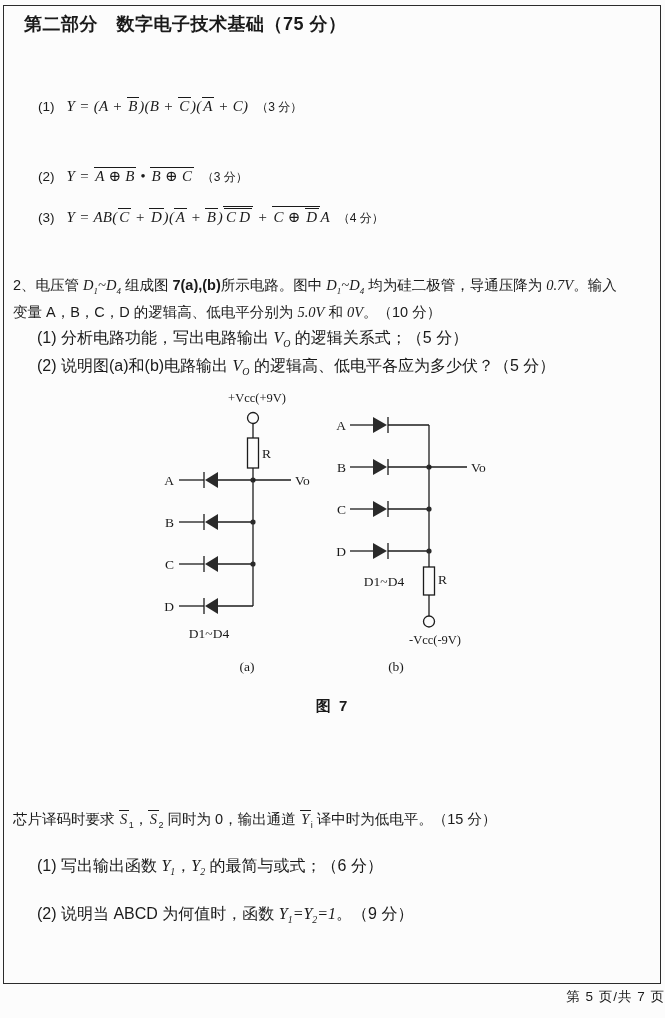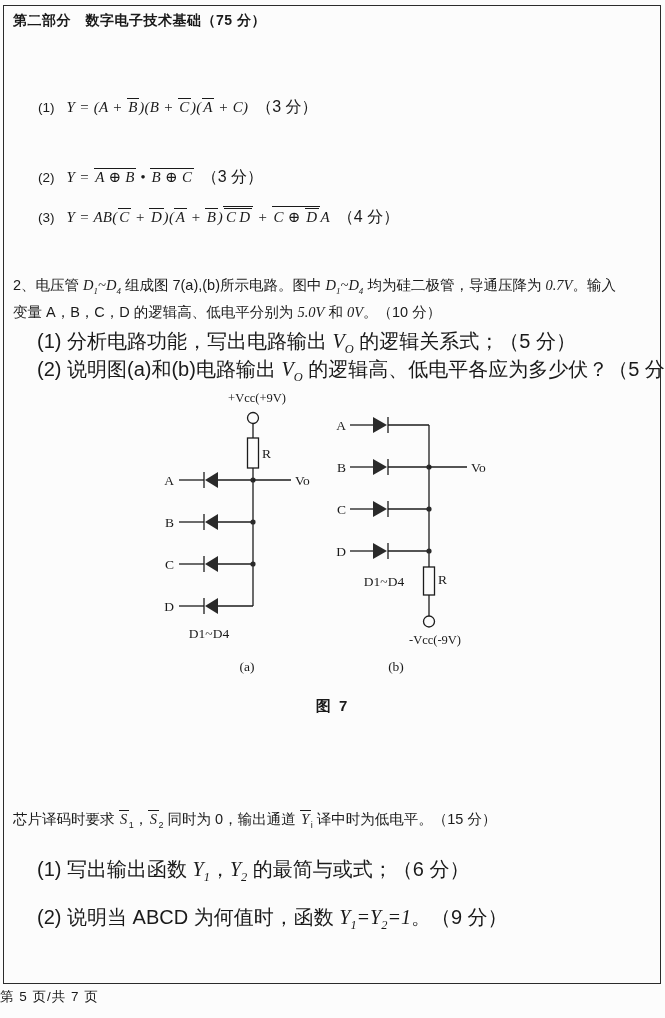--- a/index.html
+++ b/index.html
@@ -4,35 +4,35 @@
 <style>
   html,body{margin:0;padding:0;background:#e8e8e8;}
   .page{
     position:relative;width:665px;height:1018px;background:#fcfcfc;
     font-family:"Liberation Sans","DejaVu Sans",sans-serif;color:#1a1a1a;
     overflow:hidden;margin:0 auto;
   }
   .abs{position:absolute;white-space:nowrap;}
   .pborder{position:absolute;left:3px;top:5px;width:656px;height:977px;
     border:1.6px solid #2b2b2b;}
-  .title{left:13px;top:12px;font-size:14px;font-weight:bold;letter-spacing:.5px;}
+  .title{left:24px;top:12px;font-size:18px;font-weight:bold;letter-spacing:.5px;}
   .qhead{left:13px;top:61px;font-size:14.5px;}
   .para{left:13px;font-size:14.5px;line-height:21px;}
-  .item{left:37px;font-size:20px;}
+  .item{left:37px;font-size:16px;}
   .frow{left:38px;font-size:13.5px;}
   .fnum{font-size:13.5px;margin-right:12px;}
   .fexpr{font-family:"Liberation Serif","DejaVu Serif",serif;font-style:italic;
     font-size:15px;letter-spacing:.3px;}
-  .fscore{font-size:16px;margin-left:8px;font-style:normal;}
+  .fscore{font-size:12px;margin-left:8px;font-style:normal;}
   .ov{display:inline-block;border-top:1.4px solid #1a1a1a;padding:1px 1.5px 0 1.5px;line-height:1.05;}
   .it{font-style:italic;font-family:"Liberation Serif","DejaVu Serif",serif;}
-  .bd{font-weight:normal;text-align:right;}
+  .bd{font-weight:bold;text-align:right;}
   sub.sb{font-size:.62em;line-height:0;}
   .figcap{left:0;top:697px;width:665px;text-align:center;font-size:15px;font-weight:bold;letter-spacing:2px;}
-  .footer{left:0;top:988px;width:665px;text-align:left;font-size:13.5px;letter-spacing:1px;}
+  .footer{left:0;top:988px;width:665px;text-align:right;font-size:13.5px;letter-spacing:1px;}
   svg text{font-family:"Liberation Serif","DejaVu Serif",serif;fill:#1a1a1a;}
   svg .wire{stroke:#1c1c1c;stroke-width:1.3;fill:none;}
   svg .comp{stroke:#1c1c1c;stroke-width:1.3;fill:#fcfcfc;}
   svg .solid{fill:#2a2a2a;stroke:none;}
   svg .lbl{font-size:13.5px;}
   svg .sm{font-size:12.5px;}
 </style>
 </head>
 <body>
 

